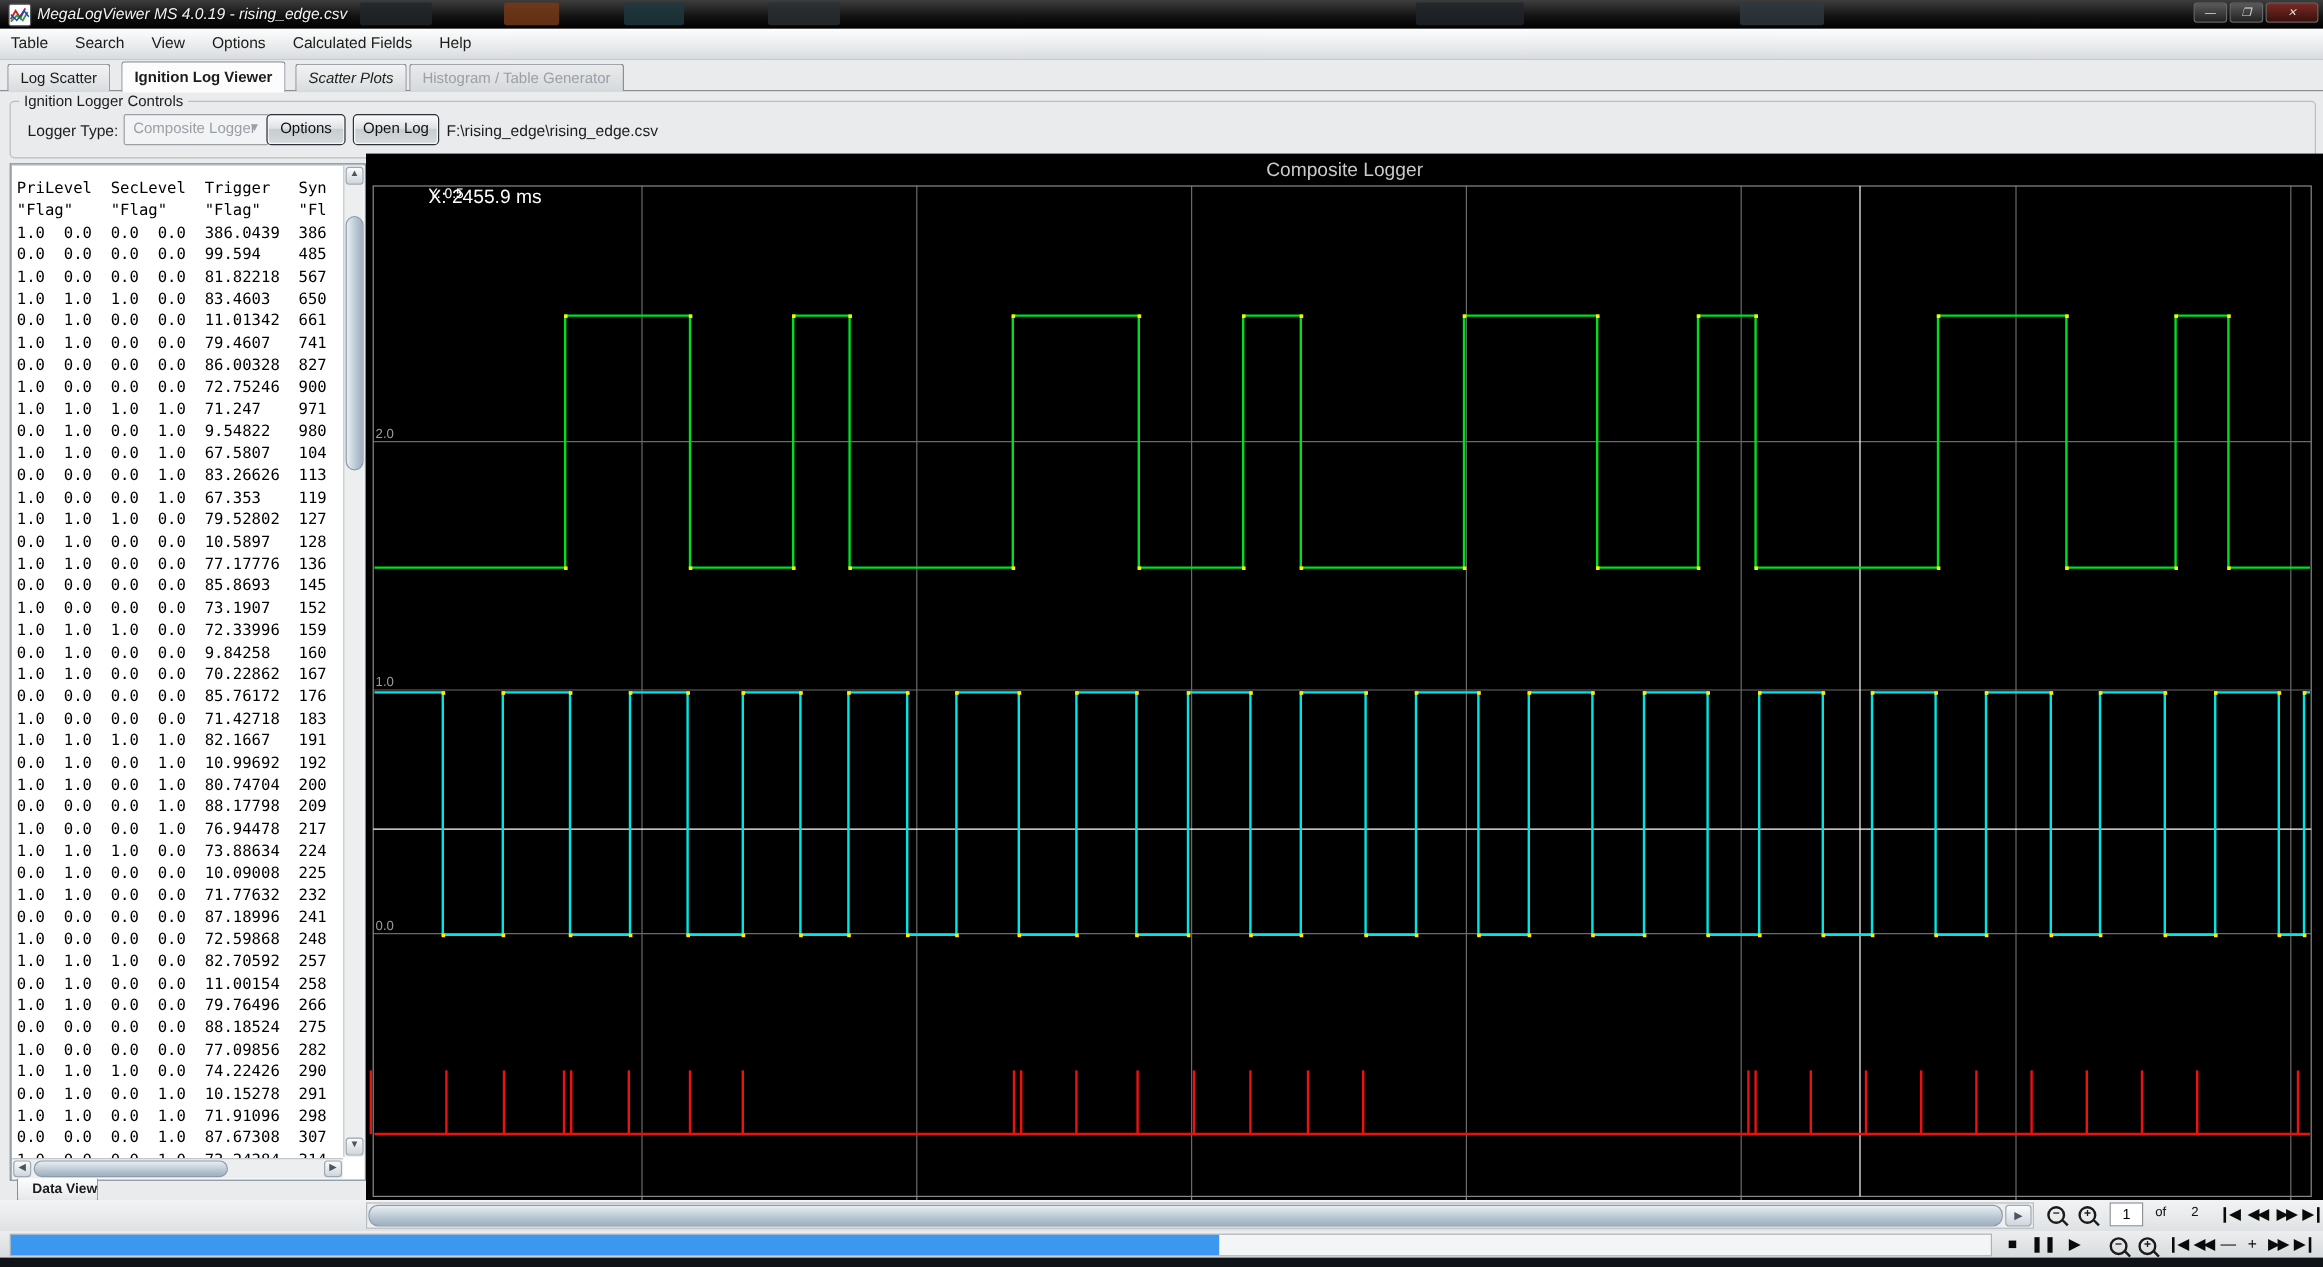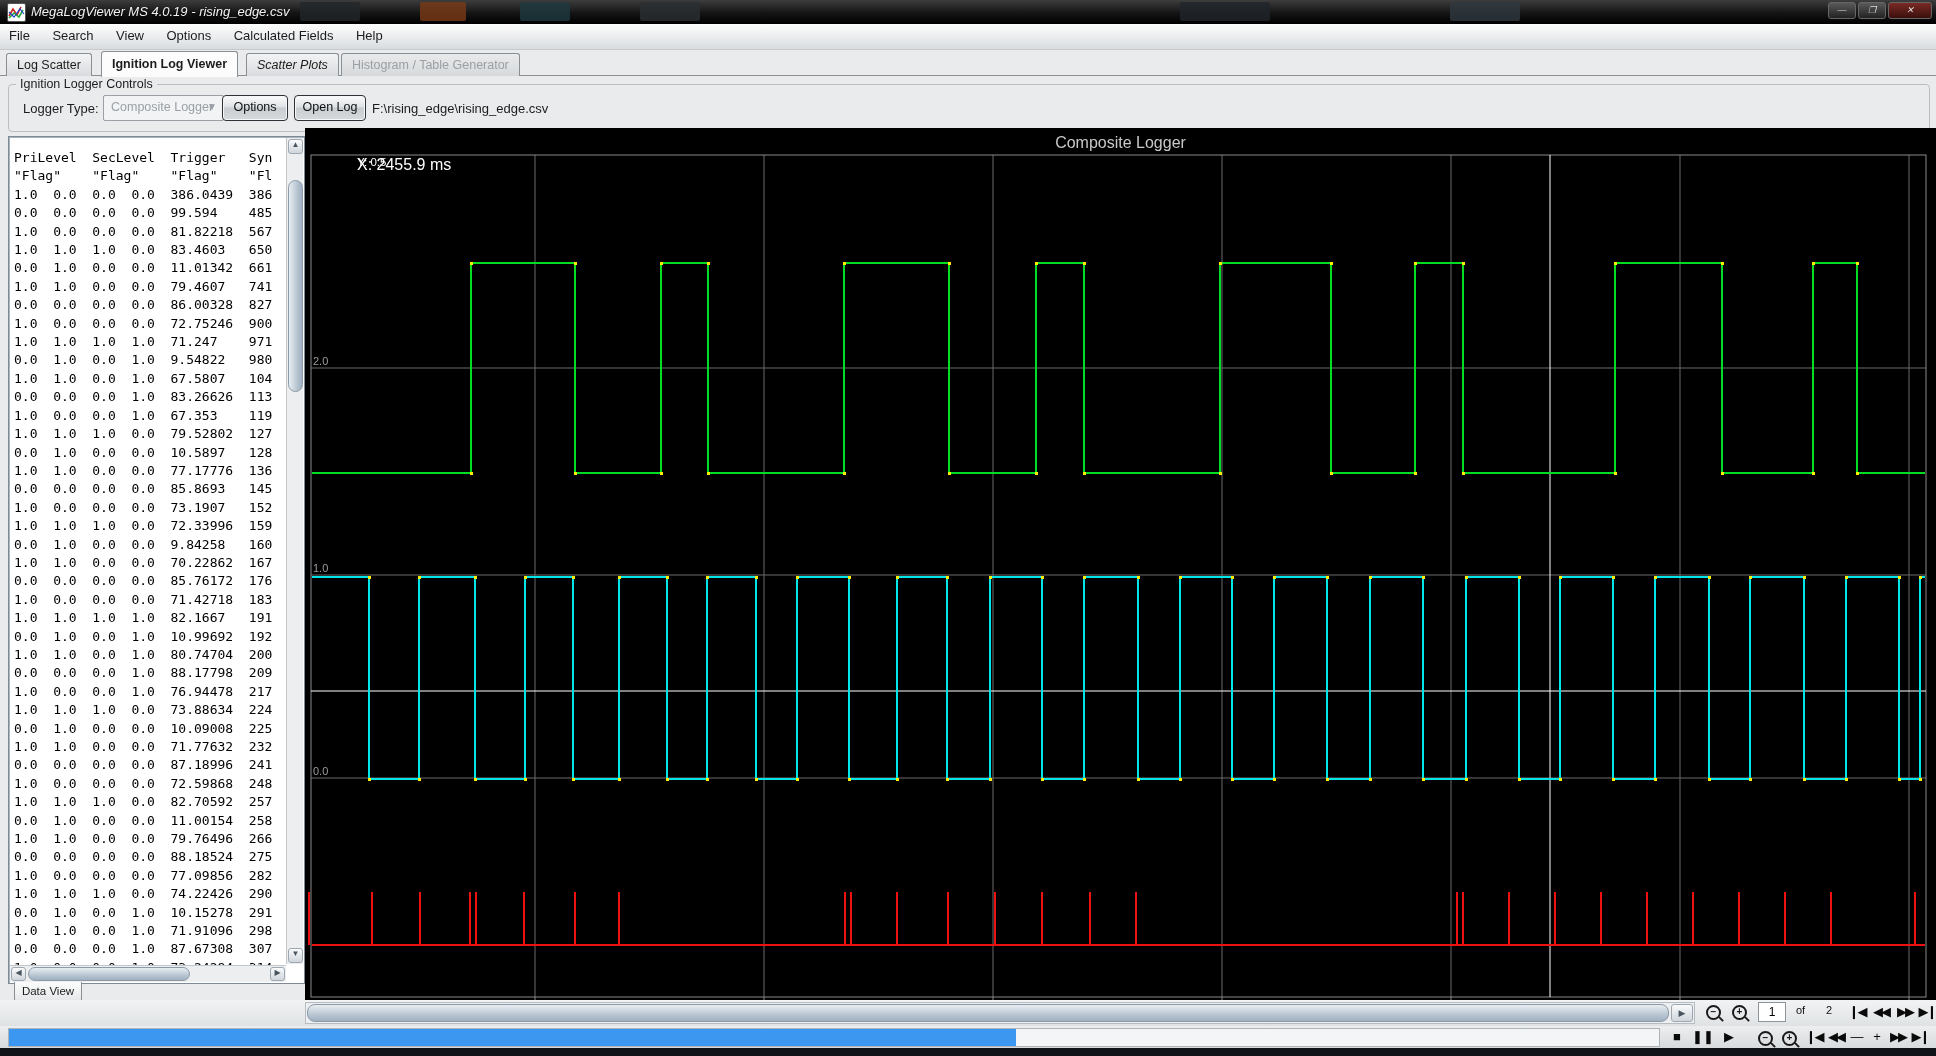--- a/index.html
+++ b/index.html
@@ -56,21 +56,21 @@
   .hsb{left:1px;bottom:1px;height:16px;width:276px;background:#eceef0;border-top:1px solid #c3c7ca;}
   .sb-btn{background:linear-gradient(#fafbfc,#cfd6dc);border:1px solid #9fa8b0;border-radius:3px;
     color:#4a5560;font-size:8px;text-align:center;}
   .sb-thumb{background:linear-gradient(90deg,#e8eef3,#b9c6d2 60%,#9fb0c0);
     border:1px solid #8d9aa7;border-radius:8px;}
   .sb-thumb-h{background:linear-gradient(#e8eef3,#b9c6d2 60%,#9fb0c0);
     border:1px solid #8d9aa7;border-radius:8px;}
 
   #dataview-tab{left:14px;top:982px;width:66px;height:19px;border:1px solid #8a8f94;border-top:none;
     border-radius:0 0 3px 3px;background:linear-gradient(#fcfcfc,#e4e7e9);
-    font-size:11.5px;text-align:center;line-height:18px;color:#1c1c1c;}
+    font-size:11.5px;text-align:right;line-height:18px;color:#1c1c1c;font-weight:bold;}
 
   
   #chart{left:305px;top:128px;width:1631px;height:872px;background:#000;}
   #chart-title{left:0;top:6px;width:1631px;text-align:center;font-size:16px;color:#c9c9c9;}
   #crosshair-x-label{left:52px;top:28px;font-size:16px;color:#fff;}
   #crosshair-y-label{left:52px;top:28px;font-size:11.5px;color:#fff;}
 
   
   #row-scroll{left:0;top:1000px;width:1936px;height:26px;background:linear-gradient(#f2f3f4,#dfe2e4);}
   #chart-hsb{position:absolute;left:305px;top:2px;width:1388px;height:20px;background:#eceef0;
@@ -109,21 +109,21 @@
         <polyline points="1,8 6,13 12,5 16,10" stroke="#2244cc" stroke-width="1.2" fill="none"></polyline>
       </svg>
   </div>
   <div id="title-text" class="abs">MegaLogViewer MS 4.0.19 - rising_edge.csv</div>
   <div class="abs winbtn" style="left:1828px;width:26px;"><span>—</span></div>
   <div class="abs winbtn" style="left:1858px;width:26px;"><span>❐</span></div>
   <div class="abs winbtn" style="left:1888px;width:42px;background:linear-gradient(#7a2a24,#3a0f0c);"><span>✕</span></div>
 </div>
 
 <div id="menubar" class="abs">
-  <span class="menu-item">File</span>
+  <span class="menu-item">Table</span>
   <span class="menu-item">Search</span>
   <span class="menu-item">View</span>
   <span class="menu-item">Options</span>
   <span class="menu-item">Calculated Fields</span>
   <span class="menu-item">Help</span>
 </div>
 
 <div id="tabbar" class="abs">
   <div class="baseline"></div>
   <div class="tab" style="left:6px;">Log Scatter</div>

